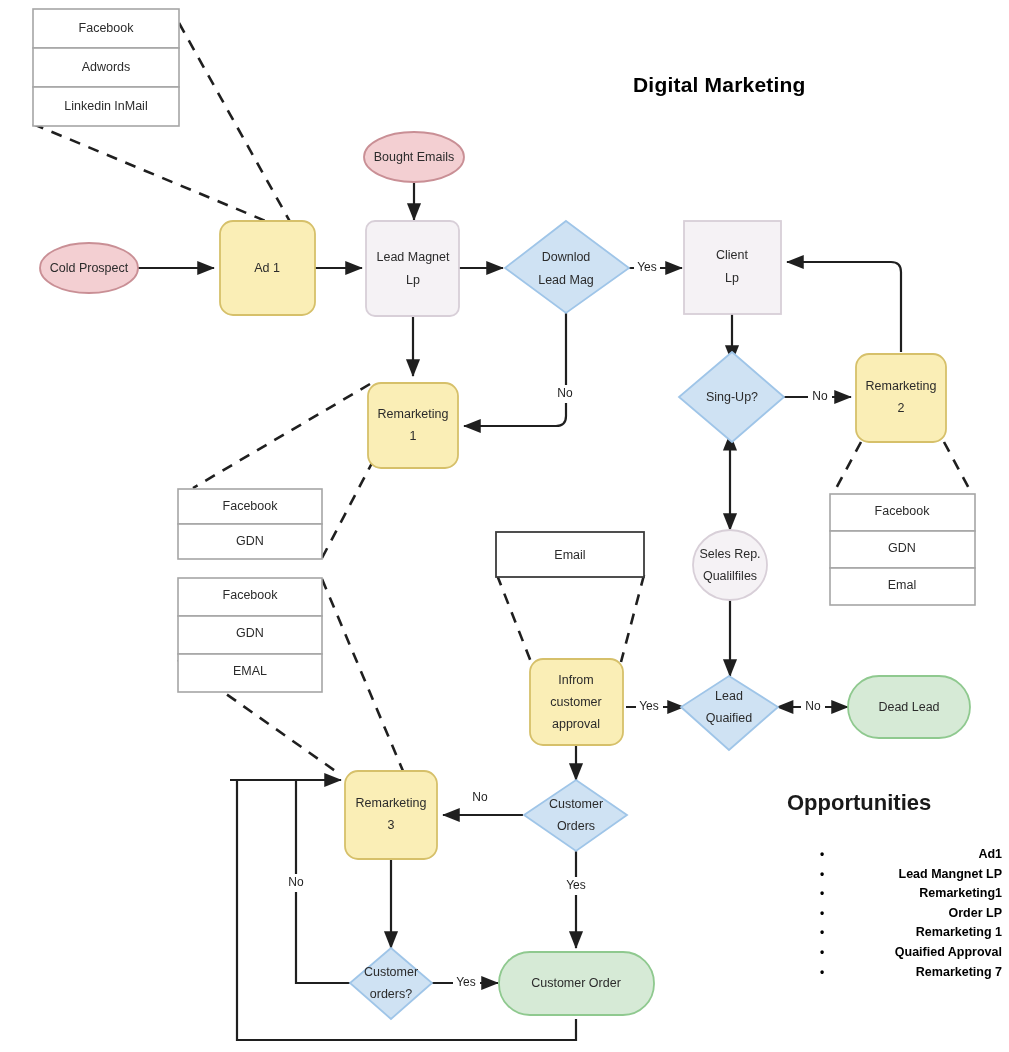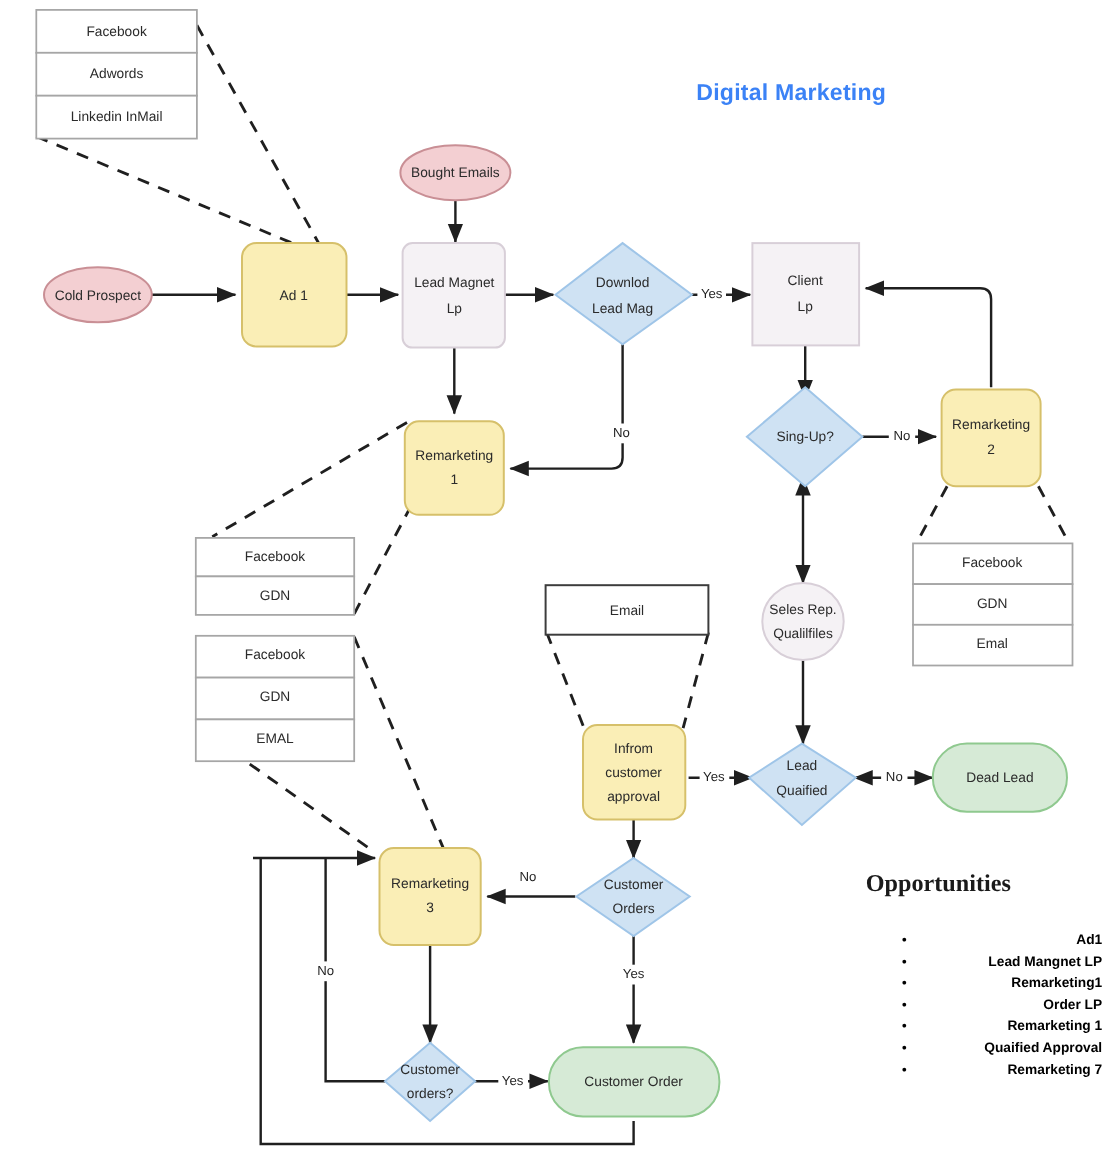--- a/index.html
+++ b/index.html
@@ -2,22 +2,22 @@
 <html><head>
 <meta charset="utf-8">
 <style>
   html,body{margin:0;padding:0;background:#ffffff;}
   body{width:1009px;height:1052px;font-family:"Liberation Sans",sans-serif;}
   #canvas{position:relative;width:1009px;height:1052px;overflow:hidden;text-align:right;}
   svg#flow{position:absolute;left:0;top:0;width:1009px;height:1052px;}
   .nodeText{font-family:"Liberation Sans",sans-serif;font-size:12.5px;fill:#2b2b2b;text-anchor:middle;dominant-baseline:middle;}
   .edgeLabel{font-family:"Liberation Sans",sans-serif;font-size:12px;fill:#1f1f1f;text-anchor:middle;dominant-baseline:middle;}
   .listText{font-family:"Liberation Sans",sans-serif;font-size:12.5px;fill:#2b2b2b;text-anchor:middle;dominant-baseline:middle;}
-  .title{position:absolute;left:633px;top:66px;font-size:21px;font-weight:bold;color:#3b82f6;line-height:1.85;letter-spacing:.2px;}
-  .oppTitle{position:absolute;left:787px;top:790px;font-size:22px;font-weight:bold;color:#1a1a1a;font-family:Liberation Serif, serif;}
+  .title{position:absolute;left:633px;top:66px;font-size:21px;font-weight:bold;color:#000000;line-height:1.85;letter-spacing:.2px;}
+  .oppTitle{position:absolute;left:787px;top:790px;font-size:22px;font-weight:bold;color:#1a1a1a;}
   .oppList{position:absolute;left:812px;top:845px;width:190px;margin:0;padding:0;list-style:none;}
   .oppList li{font-size:12.5px;color:#000000;font-weight:bold;line-height:19.6px;position:relative;padding-left:26px;}
   .oppList li:before{content:"\2022";position:absolute;left:8px;top:0;font-size:12px;}
 </style>
 </head>
 <body>
 
 <div id="canvas">
 
   <svg id="flow" viewBox="0 0 1009 1052">

